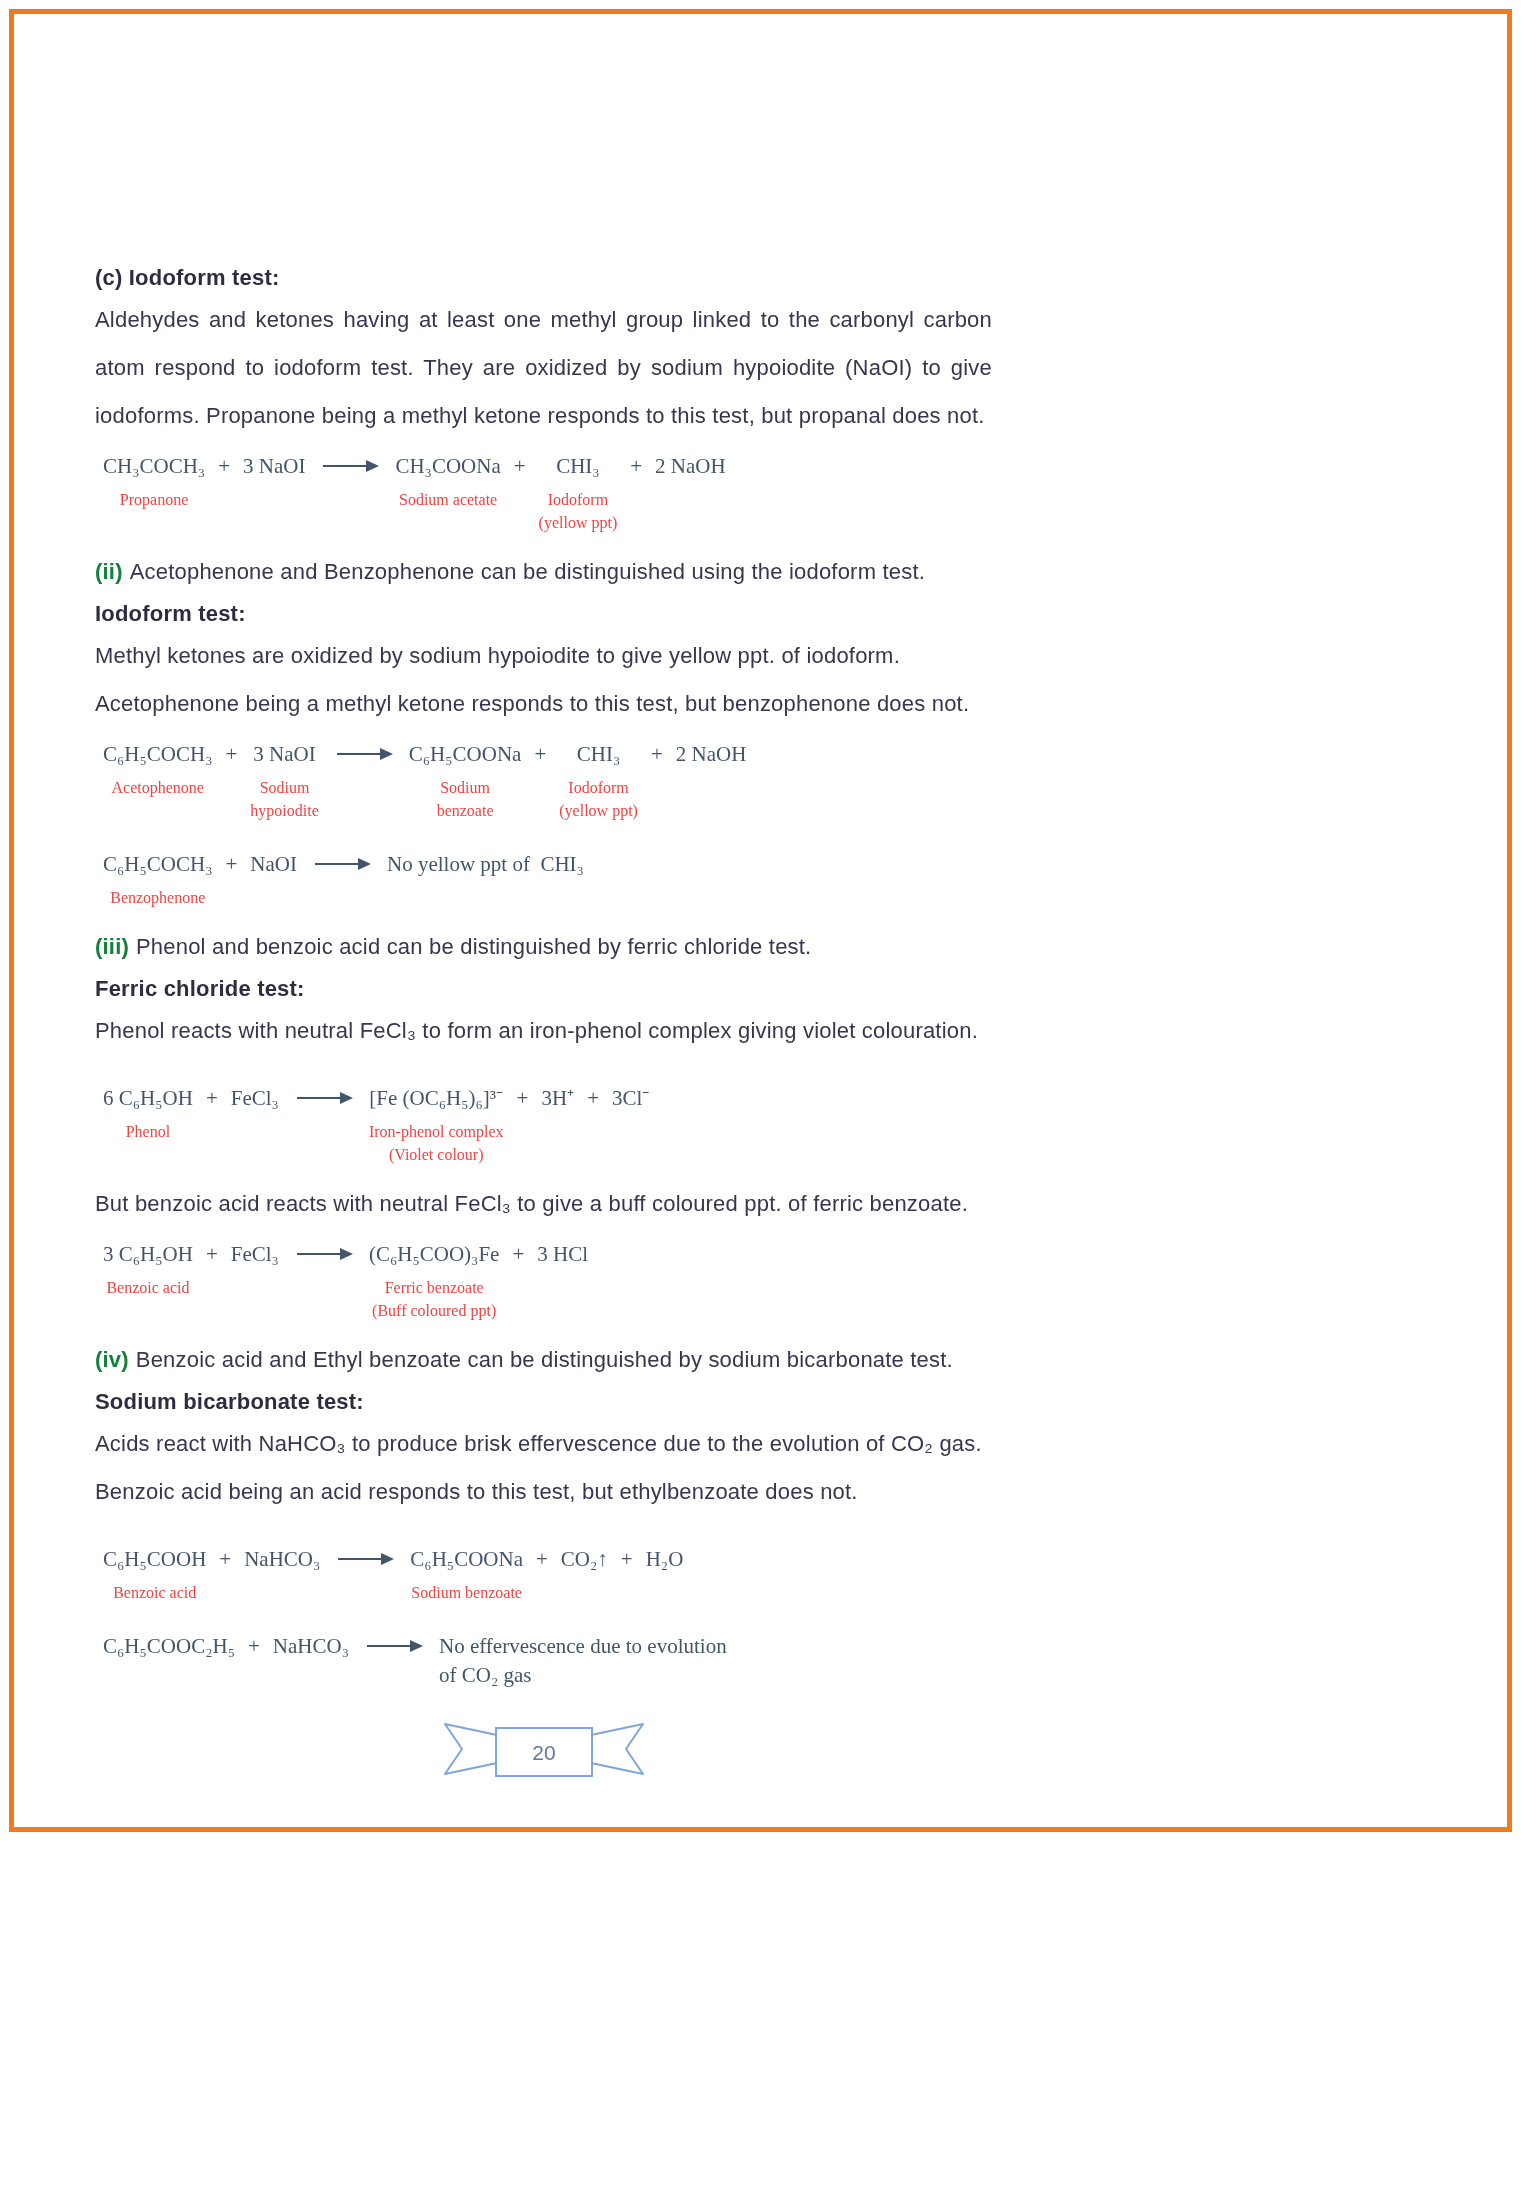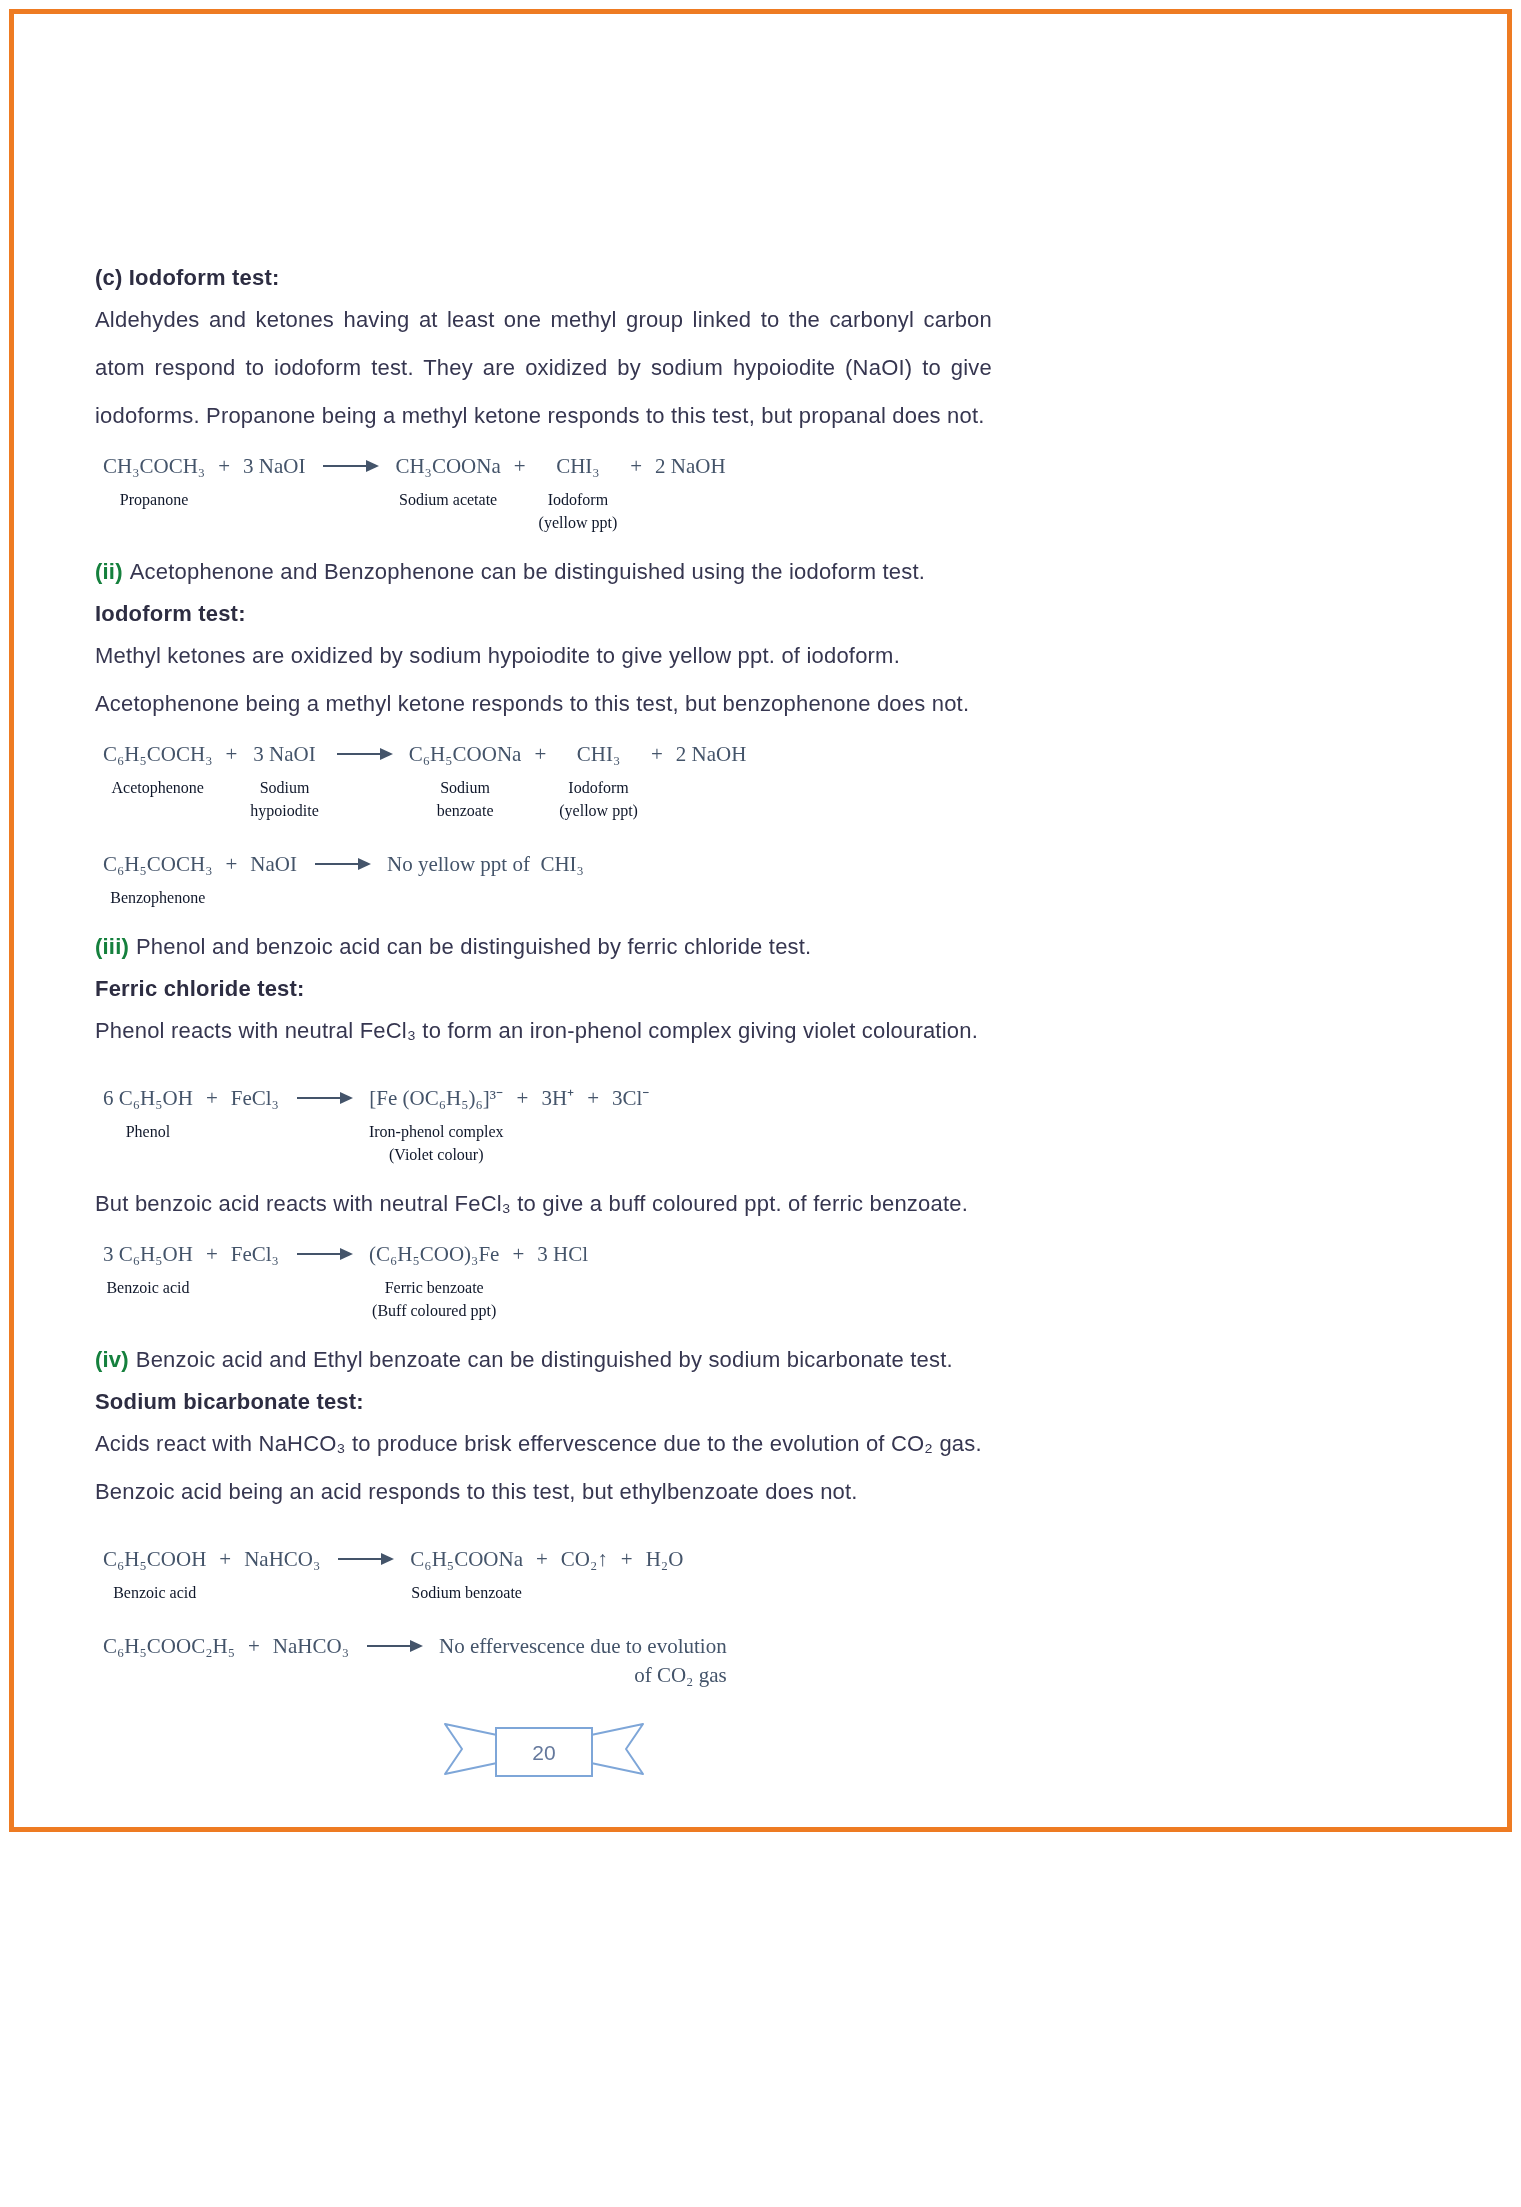--- a/index.html
+++ b/index.html
@@ -24,22 +24,22 @@
 
   
   .equation {
     margin:13px 0 15px 8px; font-family:"Liberation Serif", serif;
     color:#44546A; white-space:nowrap;
   }
   .equation.gap-top { margin-top:30px; }
   .eq-col { display:inline-block; vertical-align:top; text-align:center; margin-right:13px; }
   .eq-col:last-child { margin-right:0; }
   .eq-top { display:block; font-size:21px; line-height:27px; white-space:pre; }
-  .eq-sub { display:block; font-size:21px; line-height:26px; text-align:right; margin-top:2px; }
-  .eq-lbl { display:block; font-size:16px; line-height:21px; margin-top:2px; color:#0f172a; }
+  .eq-sub { display:block; font-size:21px; line-height:26px; text-align:left; margin-top:2px; }
+  .eq-lbl { display:block; font-size:16px; line-height:21px; margin-top:2px; color:#ef4444; }
   .eq-top + .eq-lbl { margin-top:9px; }
 
   .arrow {
     display:inline-block; position:relative; width:54px; height:2px;
     background:#44546A; vertical-align:middle; margin:0 5px 5px 5px;
   }
   .arrow::after {
     content:""; position:absolute; right:-2px; top:-5px; width:0; height:0;
     border-left:13px solid #44546A; border-top:6px solid transparent;
     border-bottom:6px solid transparent;

